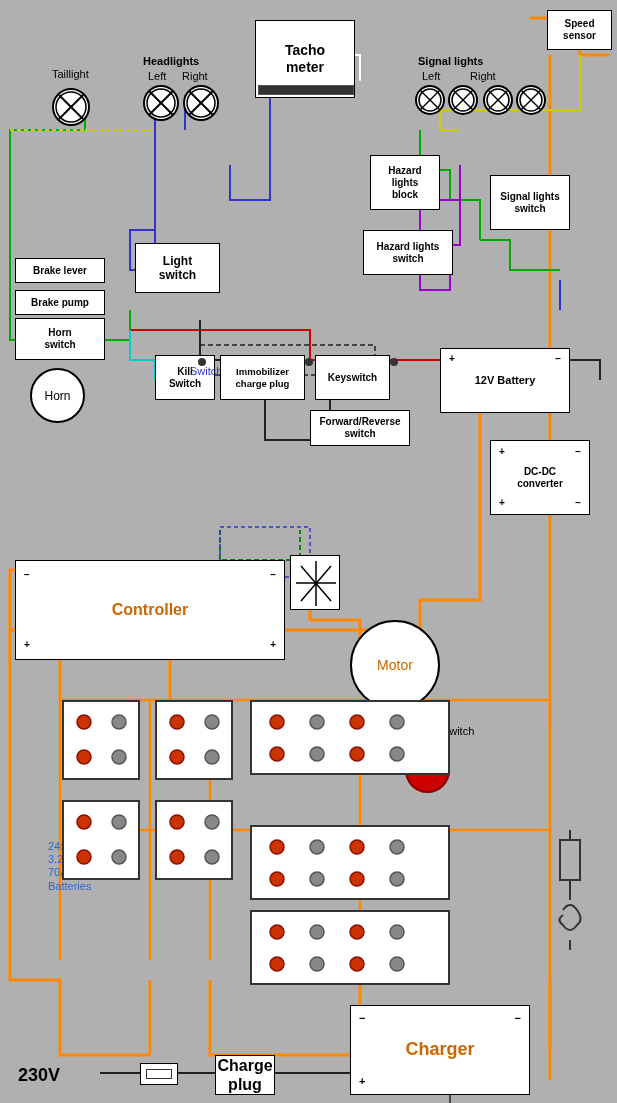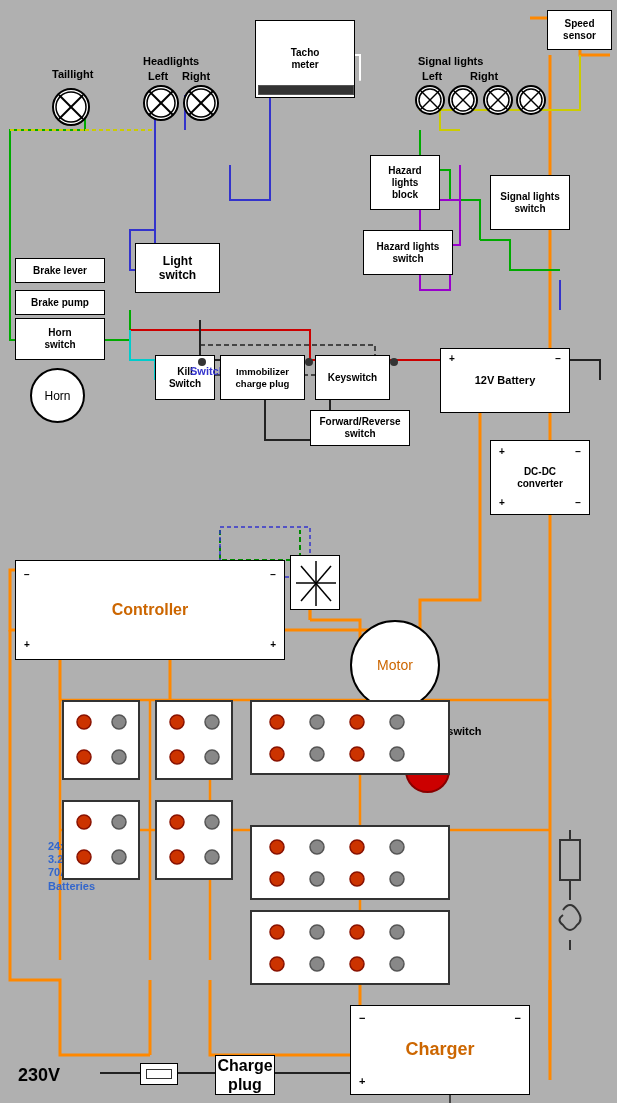--- a/index.html
+++ b/index.html
@@ -44,21 +44,20 @@
       display: flex;
       align-items: center;
       justify-content: center;
       font-size: 11px;
     }
     .label-text {
       position: absolute;
       font-size: 11px;
       line-height: 1.2;
       color: black;
-      font-weight: bold;
     }
     .bold-label {
       font-size: 15px;
       font-weight: bold;
     }
     .emergency-btn {
       position: absolute;
       border-radius: 50%;
       background: #cc0000;
       border: 2px solid #880000;
@@ -157,21 +156,21 @@
     <polyline points="360,700 360,830 360,960" stroke="#ff8800" stroke-width="2.5" fill="none"></polyline>
 
     <polyline points="100,1073 140,1073" stroke="#222222" stroke-width="2" fill="none"></polyline>
     <polyline points="178,1073 220,1073" stroke="#222222" stroke-width="2" fill="none"></polyline>
     <polyline points="270,1073 360,1073" stroke="#222222" stroke-width="2" fill="none"></polyline>
     <polyline points="450,1055 450,1073" stroke="#222222" stroke-width="2" fill="none"></polyline>
     <polyline points="450,1090 450,1103" stroke="#222222" stroke-width="1.5" fill="none"></polyline>
 
   </svg>
 
-  <div class="component-box" style="left:255px;top:20px;width:100px;height:78px;font-size:10px;">
+  <div class="component-box" style="left:255px;top:20px;width:100px;height:78px;font-size:14px;">
     <span>Tacho<br>meter</span>
   </div>
 
   <div style="position:absolute;left:258px;top:85px;width:96px;height:10px;background:#333;border:1px solid #555;"></div>
 
   <div class="component-box" style="right:5px;top:10px;width:65px;height:40px;font-size:10px;">
     <span>Speed<br>sensor</span>
   </div>
 
   <div class="label-text" style="left:52px;top:68px;">

